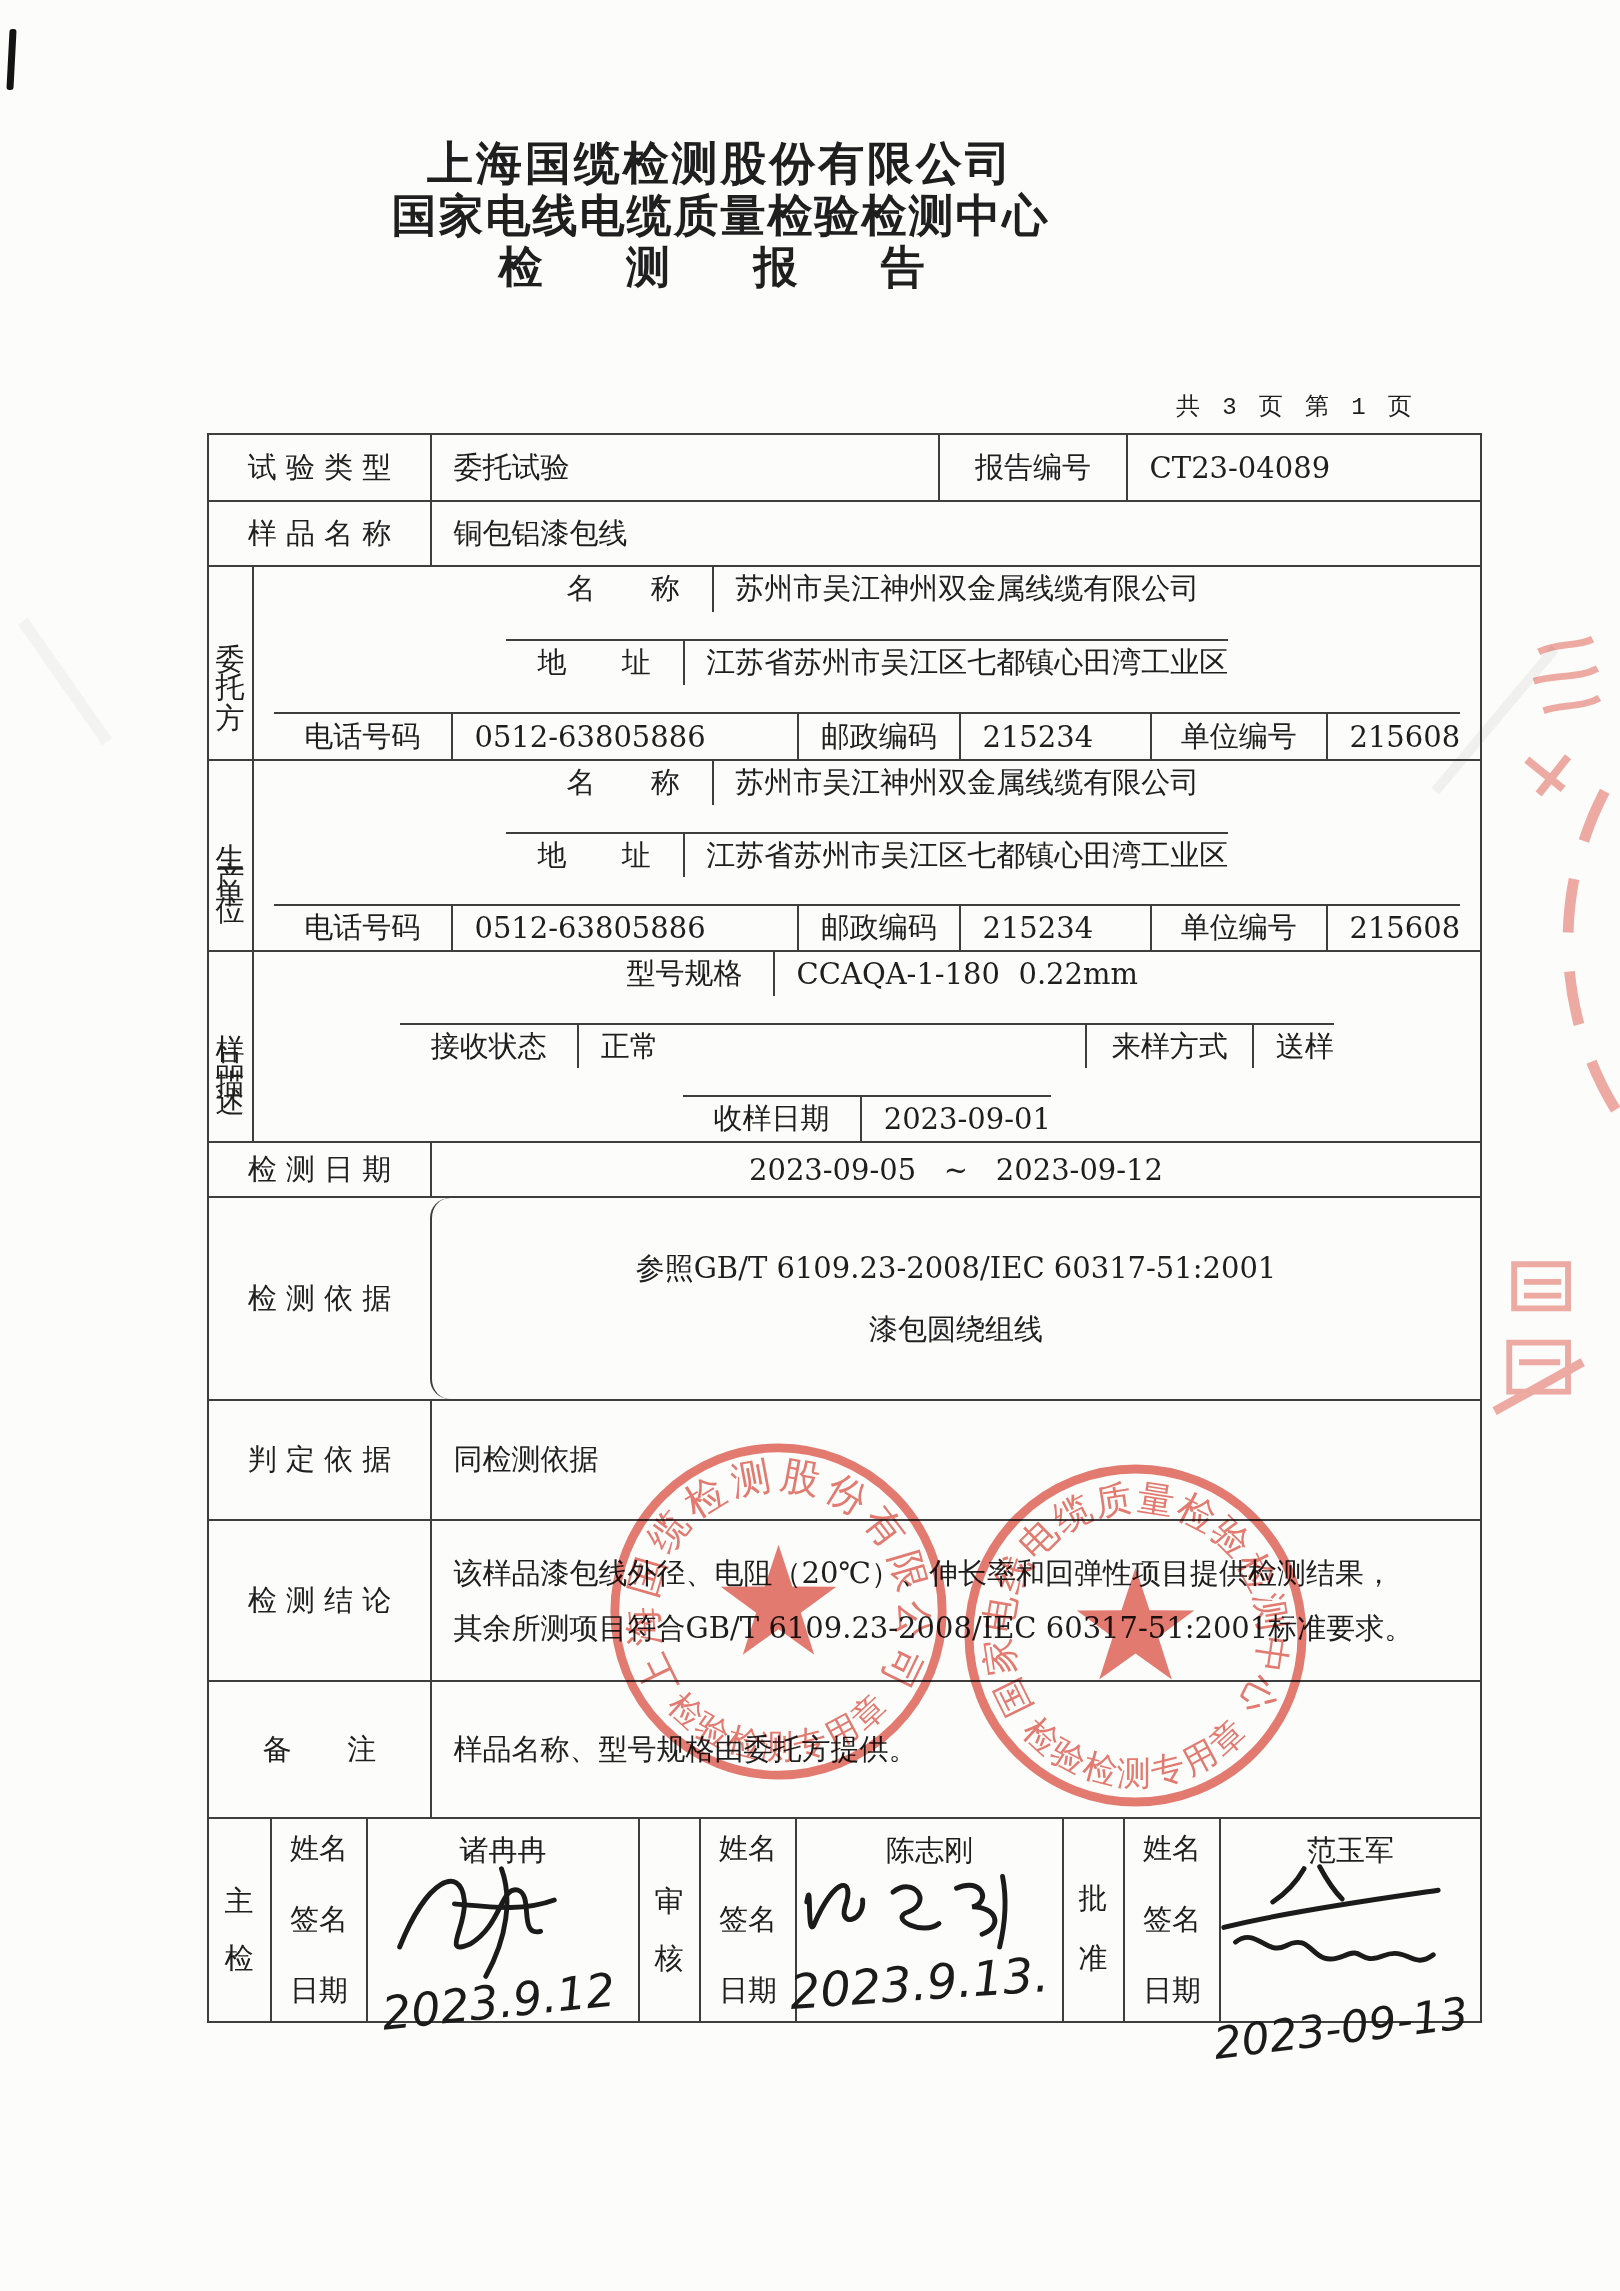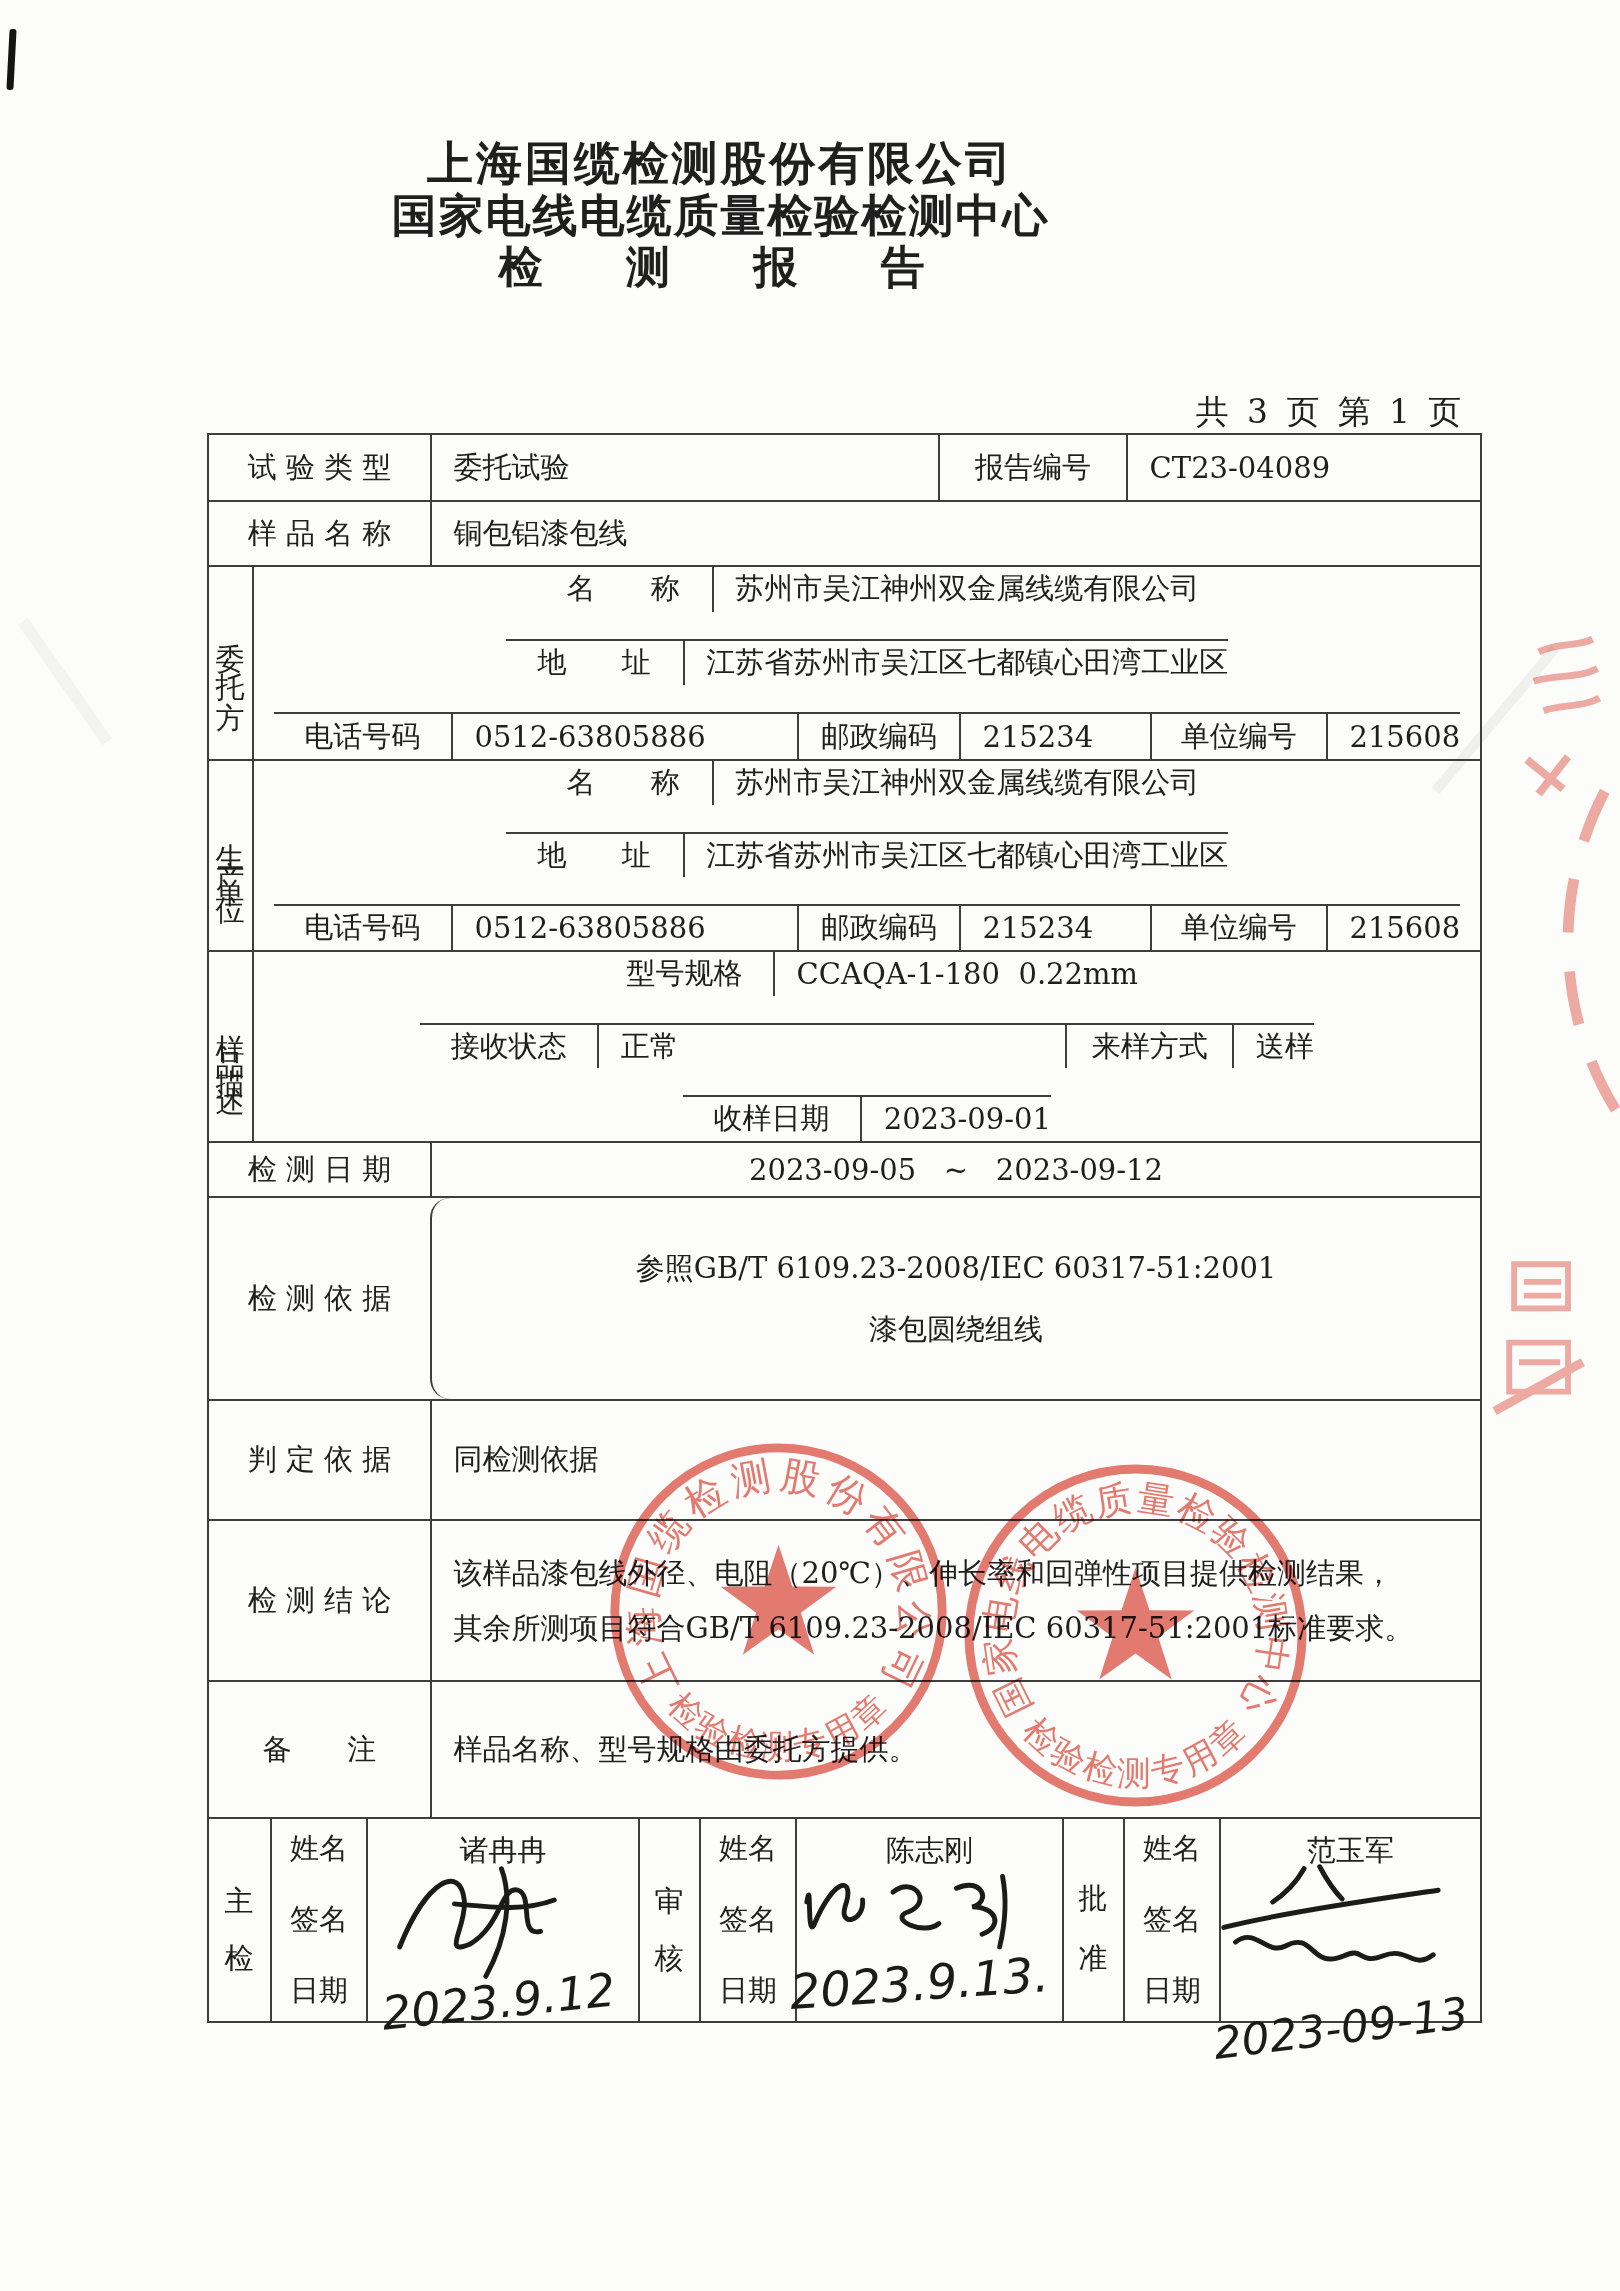--- a/index.html
+++ b/index.html
@@ -9,22 +9,22 @@
     font-family:"DejaVu Serif","Liberation Serif",serif;
     color:#1f1f1f;
   }
   
   .title1 { position:absolute; left:0; top:133px; width:1441px; text-align:center;
             font-size:46px; font-weight:700; letter-spacing:2.9px; }
   .title2 { position:absolute; left:0; top:186px; width:1441px; text-align:center;
             font-size:45px; font-weight:700; letter-spacing:2px; }
   .title3 { position:absolute; left:0; top:238px; width:1441px; text-align:center;
             font-size:44px; font-weight:700; letter-spacing:17.6px; white-space:pre; }
-  .pageinfo { position:absolute; top:390px; left:1176px; width:309px; text-align:center;
-              font-size:33px; letter-spacing:3.9px; white-space:pre; }
+  .pageinfo { position:absolute; top:390px; left:1176px; width:309px; text-align:left;
+              font-size:24px; letter-spacing:3.9px; white-space:pre;font-family:Liberation Mono, monospace; }
   
   .tbl { position:absolute; left:207px; top:433px; width:1275px;
          border:2.9px solid #3e3e3e; box-sizing:border-box; font-size:29px; }
   .r   { display:flex; box-sizing:border-box; }
   .r + .r { border-top:2.9px solid #3e3e3e; }
   .c   { display:flex; align-items:center; box-sizing:border-box; min-width:0; }
   .c + .c { border-left:2.9px solid #3e3e3e; }
   .lab { justify-content:center; white-space:pre; }
   .val { padding-left:21.6px; white-space:pre; }
   .grow { flex:1; }
@@ -134,21 +134,21 @@
       <div class="c vcell" style="width:43px">
         <span class="vlab" style="letter-spacing:17.6px">样品描述</span>
       </div>
       <div class="c sec" style="border-left:2.9px solid #3e3e3e">
         <div class="sub">
           <div class="c lab" style="width:177px">型号规格</div>
           <div class="c val grow">CCAQA-1-180  0.22mm</div>
         </div>
         <div class="sub">
           <div class="c lab" style="width:177px">接收状态</div>
-          <div class="c val" style="width:468px">正常</div>
+          <div class="c val" style="width:508px">正常</div>
           <div class="c lab" style="width:167px">来样方式</div>
           <div class="c val grow">送样</div>
         </div>
         <div class="sub">
           <div class="c lab" style="width:177px">收样日期</div>
           <div class="c val grow">2023-09-01</div>
         </div>
       </div>
     </div>
 

